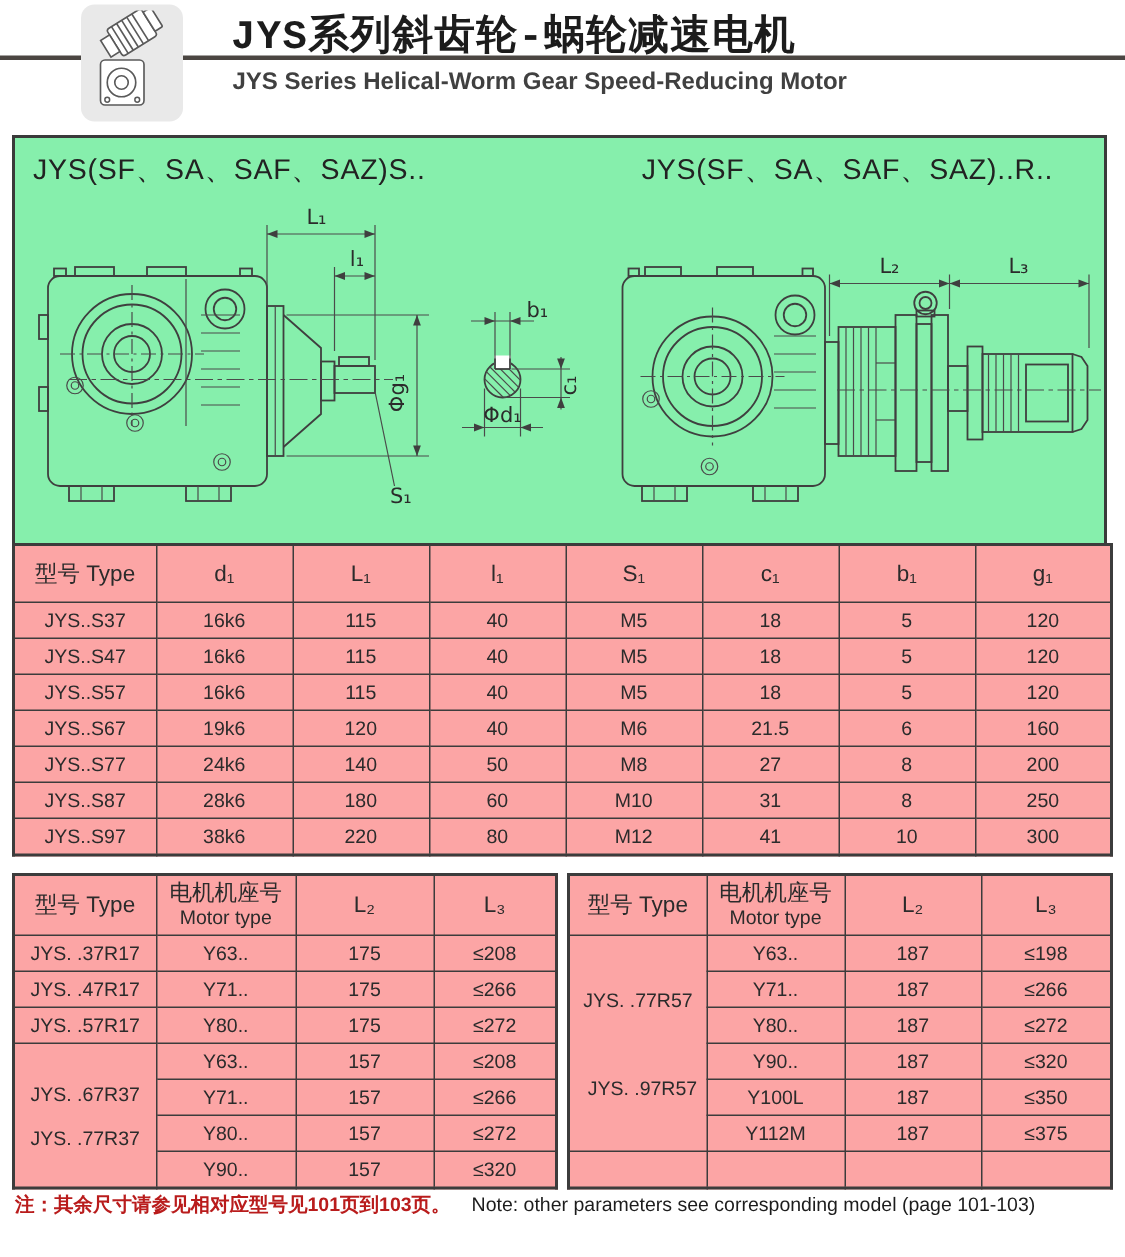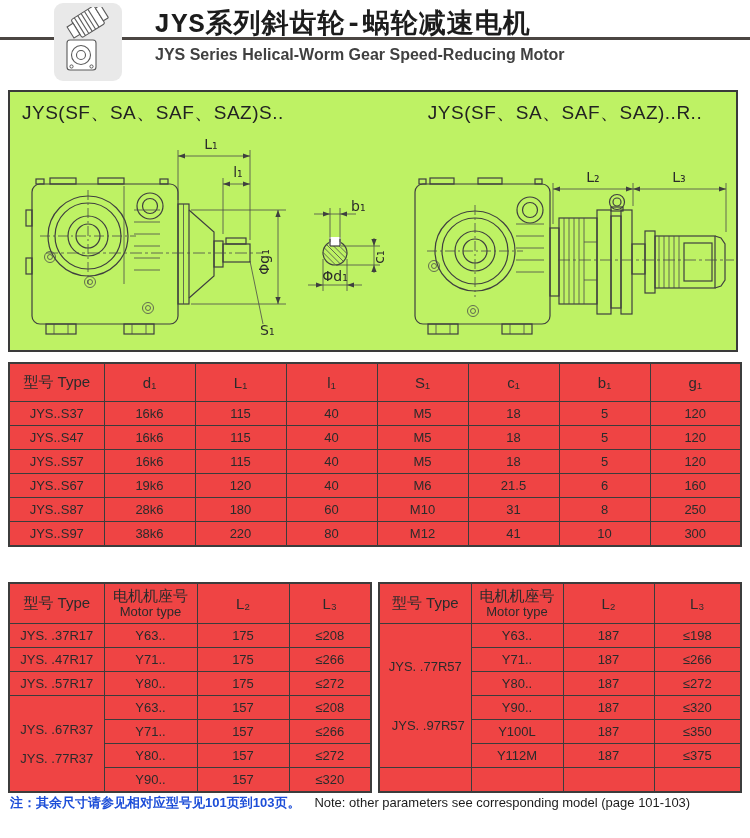--- a/index.html
+++ b/index.html
@@ -9,47 +9,47 @@
   
   .title-rule{position:absolute;left:0;top:37px;width:750px;height:3px;background:#4b4642;z-index:1;}
   .thumb{position:absolute;left:54px;top:3px;width:68px;height:78px;background:#e9e9e9;
          border-radius:9px;z-index:2;display:flex;align-items:center;justify-content:center;}
   .page-title{position:absolute;left:154px;top:5px;font-size:27px;font-weight:700;
               letter-spacing:1px;color:#1c1c1c;z-index:2;white-space:nowrap;font-family:Liberation Mono, monospace;}
   .page-subtitle{position:absolute;left:155px;top:46px;font-size:16px;font-weight:700;
                  color:#404040;z-index:2;white-space:nowrap;}
 
   
-  .diagram-box{position:absolute;left:8px;top:90px;width:730px;height:262px;
-               border:2px solid #3a3a3a;box-sizing:border-box;background:#bef264;}
+  .diagram-box{position:absolute;left:8px;top:90px;width:730px;height:312px;
+               border:2px solid #3a3a3a;box-sizing:border-box;background:#86efac;}
   .cap{position:absolute;top:8px;font-size:19px;color:#222;letter-spacing:.5px;white-space:nowrap;}
   .cap-left{left:12px;}
   .cap-right{left:400px;width:310px;text-align:center;}
   .diagram-svg{position:absolute;left:0;top:0;}
 
   
-  .spec-table{position:absolute;border-collapse:collapse;table-layout:fixed;background:#ef4444;
+  .spec-table{position:absolute;border-collapse:collapse;table-layout:fixed;background:#fca5a5;
               border:2px solid #3c3c3c;}
   .spec-table th,.spec-table td{border:1px solid #3c3c3c;text-align:center;vertical-align:middle;
               padding:0;overflow:hidden;}
   #main-table{left:8px;top:362px;width:732px;}
   #main-table th{height:37px;font-size:15px;font-weight:400;}
   #main-table td{height:23px;font-size:13px;}
   #left-table{left:8px;top:582px;width:362px;}
   #right-table{left:378px;top:582px;width:362px;}
   .motor-table th{height:39px;font-size:15px;font-weight:400;}
   .motor-table td{height:23px;font-size:13px;}
   .th-motor .zh{font-size:15px;line-height:1.15;}
   .th-motor .en{font-size:13px;line-height:1.15;}
   #left-table .type-line + .type-line{margin-top:14px;}
   #right-table .type-line + .type-line{margin-top:44px;padding-left:6px;}
 
   
   .footer{position:absolute;left:10px;top:794px;font-size:13px;white-space:nowrap;}
-  .footer .zh{font-weight:700;color:#1d4ed8;}
+  .footer .zh{font-weight:700;color:#b91c1c;}
   .footer .en{margin-left:14px;font-weight:400;color:#1c1c1c;text-align:center;}
 
   
   .draw{stroke:#3f3f3f;fill:none;stroke-width:1.2;}
   .thin{stroke:#4a4a4a;fill:none;stroke-width:.8;}
   .arrow{fill:#3f3f3f;stroke:none;}
   .dimtext{font-family:"DejaVu Sans","Liberation Sans",sans-serif;font-size:14px;fill:#2b2b2b;stroke:none;}
 </style>
 </head>
 <body>
@@ -343,20 +343,30 @@
           <td>JYS..S67</td>
           <td>19k6</td>
           <td>120</td>
           <td>40</td>
           <td>M6</td>
           <td>21.5</td>
           <td>6</td>
           <td>160</td>
         </tr>
         <tr>
+          <td>JYS..S77</td>
+          <td>24k6</td>
+          <td>140</td>
+          <td>50</td>
+          <td>M8</td>
+          <td>27</td>
+          <td>8</td>
+          <td>200</td>
+        </tr>
+        <tr>
           <td>JYS..S87</td>
           <td>28k6</td>
           <td>180</td>
           <td>60</td>
           <td>M10</td>
           <td>31</td>
           <td>8</td>
           <td>250</td>
         </tr>
         <tr>

